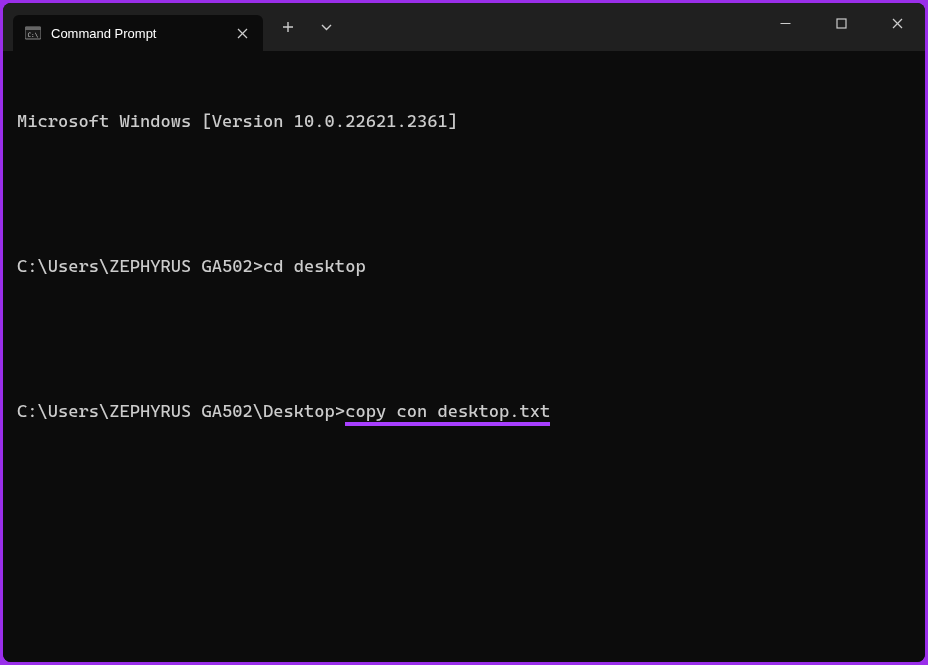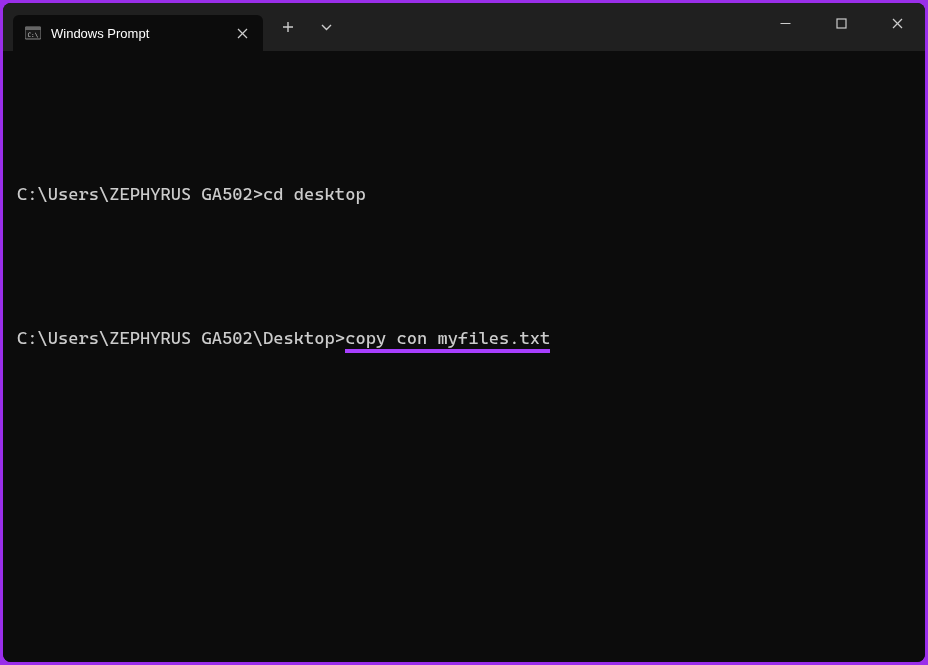--- a/index.html
+++ b/index.html
@@ -126,21 +126,21 @@
 <div class="window">
   <div class="titlebar">
     <div class="tab">
       <span class="tab-icon">
         <svg viewBox="0 0 16 16">
           <rect x="0" y="2" width="16" height="12" rx="1" fill="#1a1a1a" stroke="#888" stroke-width="1"></rect>
           <rect x="0" y="2" width="16" height="3" fill="#666"></rect>
           <text x="2.5" y="12" font-size="6" fill="#ccc" font-family="monospace">C:\</text>
         </svg>
       </span>
-      <span class="tab-title">Windows Prompt</span>
+      <span class="tab-title">Command Prompt</span>
       <span class="tab-close">
         <svg width="11" height="11" viewBox="0 0 11 11">
           <line x1="1" y1="1" x2="10" y2="10" stroke="currentColor" stroke-width="1.2"></line>
           <line x1="10" y1="1" x2="1" y2="10" stroke="currentColor" stroke-width="1.2"></line>
         </svg>
       </span>
     </div>
     <div class="toolbar-buttons">
       <div class="toolbar-btn">
         <svg width="12" height="12" viewBox="0 0 12 12">
@@ -167,18 +167,19 @@
       </div>
       <div class="win-btn close">
         <svg width="11" height="11" viewBox="0 0 11 11">
           <line x1="1" y1="1" x2="10" y2="10" stroke="currentColor" stroke-width="1.2"></line>
           <line x1="10" y1="1" x2="1" y2="10" stroke="currentColor" stroke-width="1.2"></line>
         </svg>
       </div>
     </div>
   </div>
   <div class="terminal">
+    <span class="terminal-line">Microsoft Windows [Version 10.0.22621.2361]</span>
     <div class="blank"></div>
     <span class="terminal-line"><span>C:\Users\ZEPHYRUS GA502&gt;</span><span>cd desktop</span></span>
     <div class="blank"></div>
-    <span class="terminal-line"><span>C:\Users\ZEPHYRUS GA502\Desktop&gt;</span><span class="underline-highlight">copy con myfiles.txt</span></span>
+    <span class="terminal-line"><span>C:\Users\ZEPHYRUS GA502\Desktop&gt;</span><span class="underline-highlight">copy con desktop.txt</span></span>
   </div>
 </div>
 
 </body></html>

